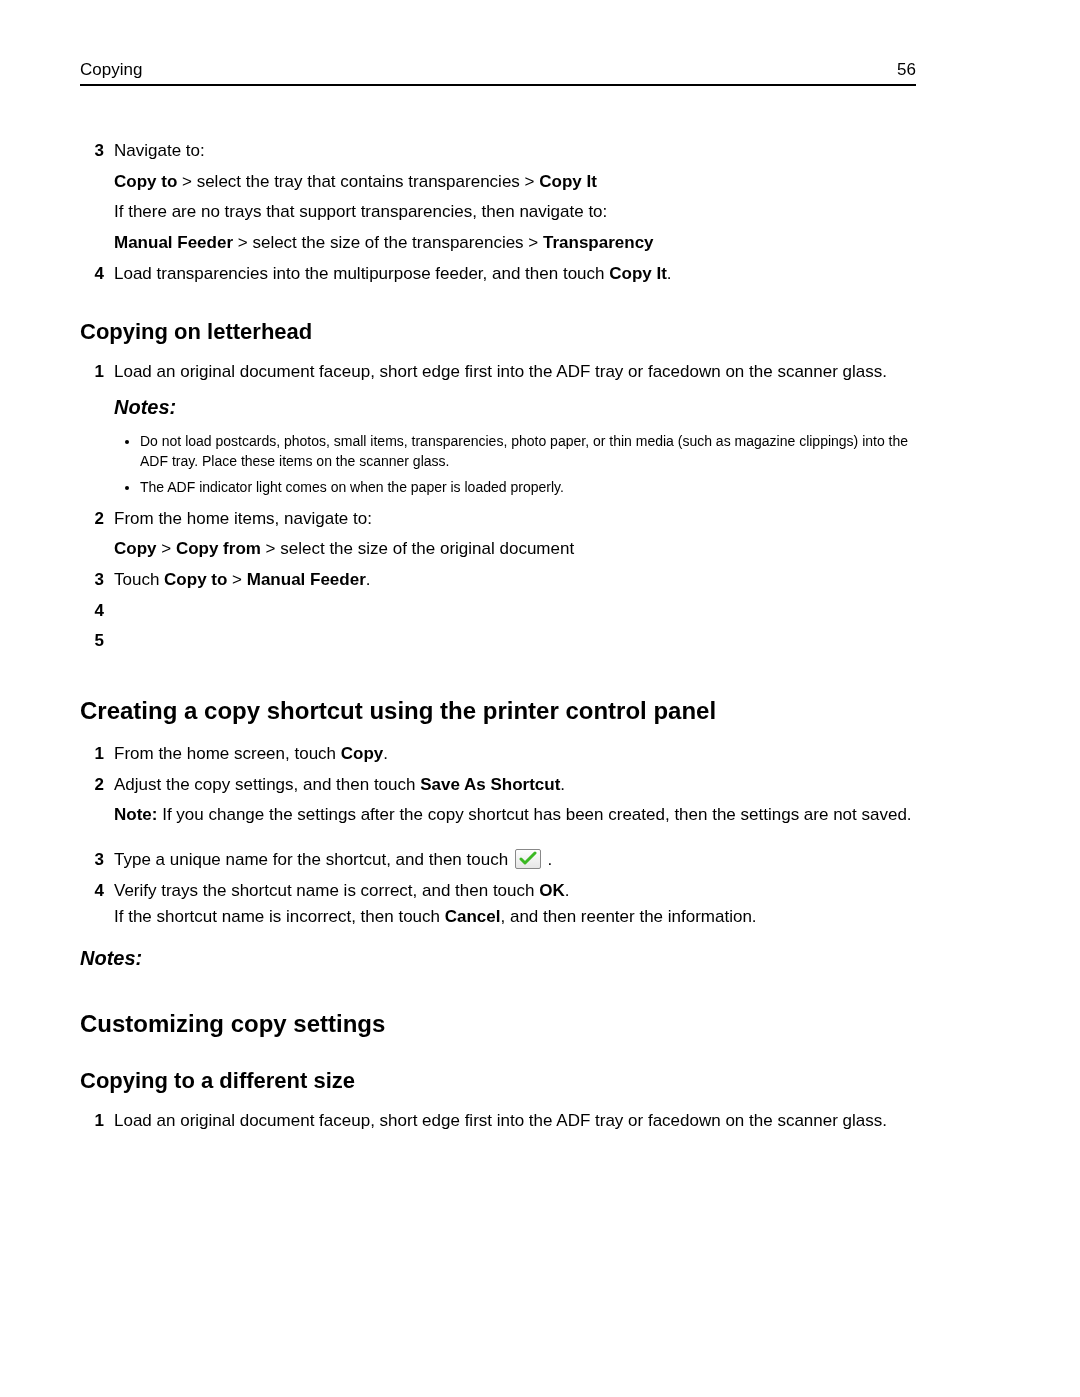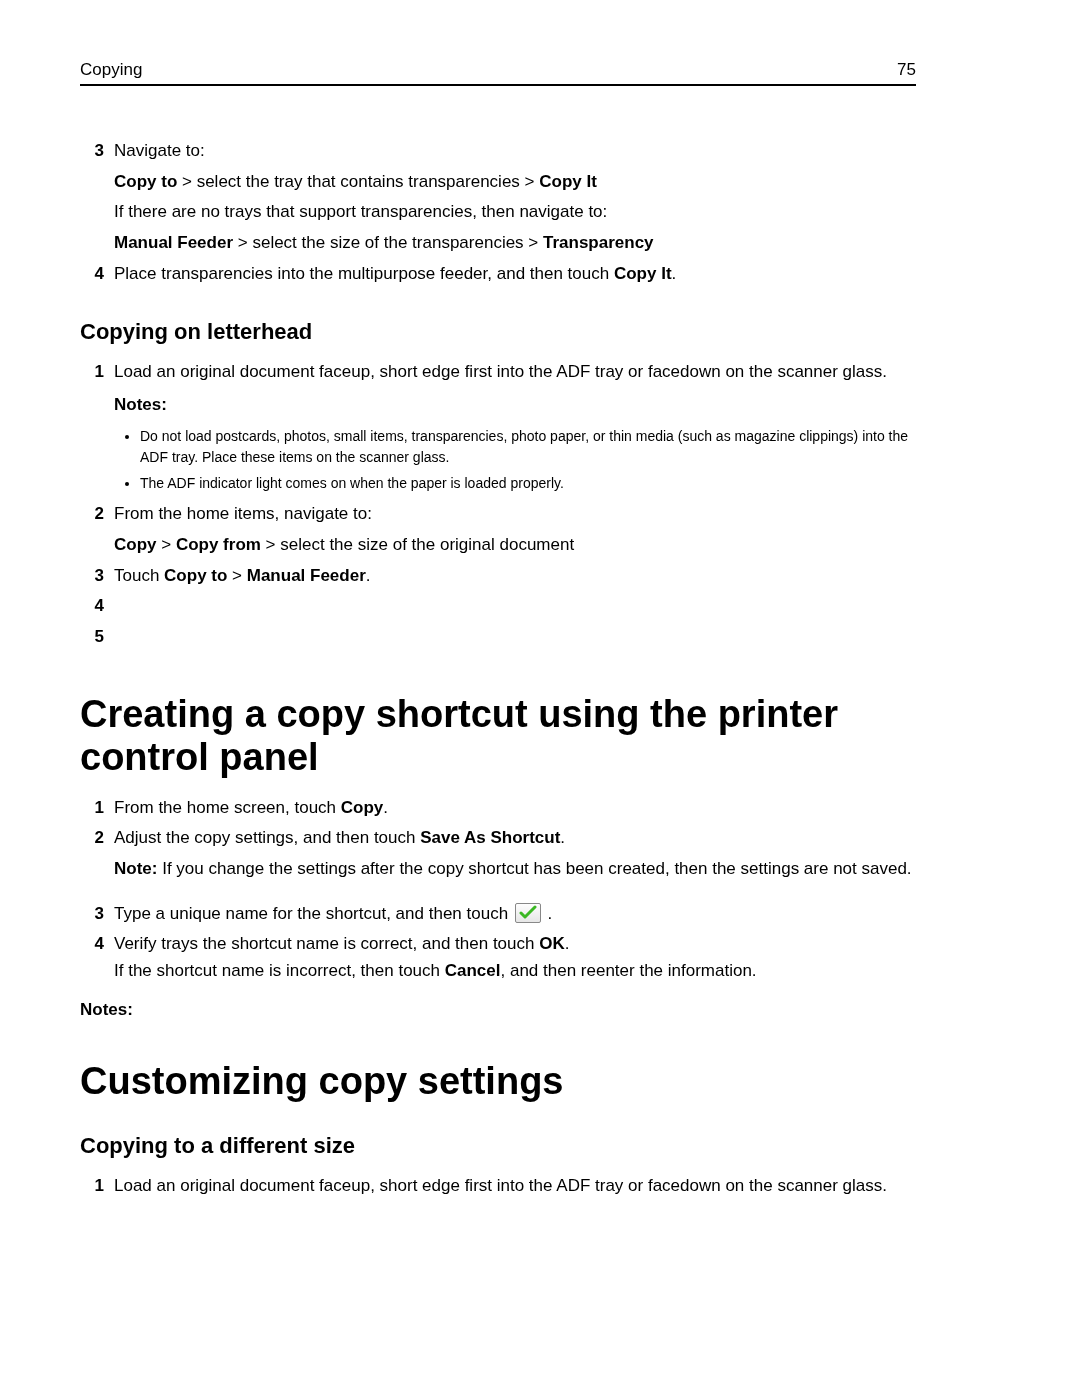--- a/index.html
+++ b/index.html
@@ -19,21 +19,21 @@
   .header-row {
     display: flex;
     justify-content: space-between;
     font-size: 17px;
     padding-bottom: 4px;
     border-bottom: 2px solid #000;
     margin-bottom: 50px;
   }
   h1 {
     font-family: "Segoe UI", Arial, sans-serif;
-    font-size: 38px;
+    font-size: 24px;
     font-weight: 700;
     margin: 40px 0 14px 0;
   }
   h2 {
     font-family: "Segoe UI", Arial, sans-serif;
     font-size: 22px;
     font-weight: 700;
     margin: 30px 0 12px 0;
   }
   .ol-num {
@@ -62,22 +62,23 @@
   }
   .sub.tight {
     margin-top: 2px;
   }
   strong, .b { font-weight: 700; }
   .notes-block {
     margin-top: 8px;
   }
   .notes-title {
     font-weight: 700;
-    font-size: 17px;
+    font-size: 20px;
     margin-bottom: 6px;
+    font-style: italic;
   }
   ul.bullets {
     list-style: disc;
     margin: 0 0 0 26px;
     padding: 0;
   }
   ul.bullets li {
     padding: 3px 0;
     font-size: 14px;
     line-height: 1.45;
@@ -102,41 +103,41 @@
     margin-top: 14px;
   }
 </style>
 </head>
 <body>
 
 <div class="page">
 
   <div class="header-row">
     <span>Copying</span>
-    <span>75</span>
+    <span>56</span>
   </div>
 
   <ul class="ol-num">
     <li>
       <span class="num">3</span>
       <div class="body">
         <div>Navigate to:</div>
         <div class="sub">
           <strong>Copy to</strong><span> &gt; select the tray that contains transparencies &gt; </span><strong>Copy It</strong>
         </div>
         <div class="sub">If there are no trays that support transparencies, then navigate to:</div>
         <div class="sub">
           <strong>Manual Feeder</strong><span> &gt; select the size of the transparencies &gt; </span><strong>Transparency</strong>
         </div>
       </div>
     </li>
     <li>
       <span class="num">4</span>
       <div class="body">
-        <span>Place transparencies into the multipurpose feeder, and then touch </span><strong>Copy It</strong><span>.</span>
+        <span>Load transparencies into the multipurpose feeder, and then touch </span><strong>Copy It</strong><span>.</span>
       </div>
     </li>
   </ul>
 
   <h2>Copying on letterhead</h2>
   <ul class="ol-num">
     <li>
       <span class="num">1</span>
       <div class="body">
         <div>Load an original document faceup, short edge first into the ADF tray or facedown on the scanner glass.</div>

